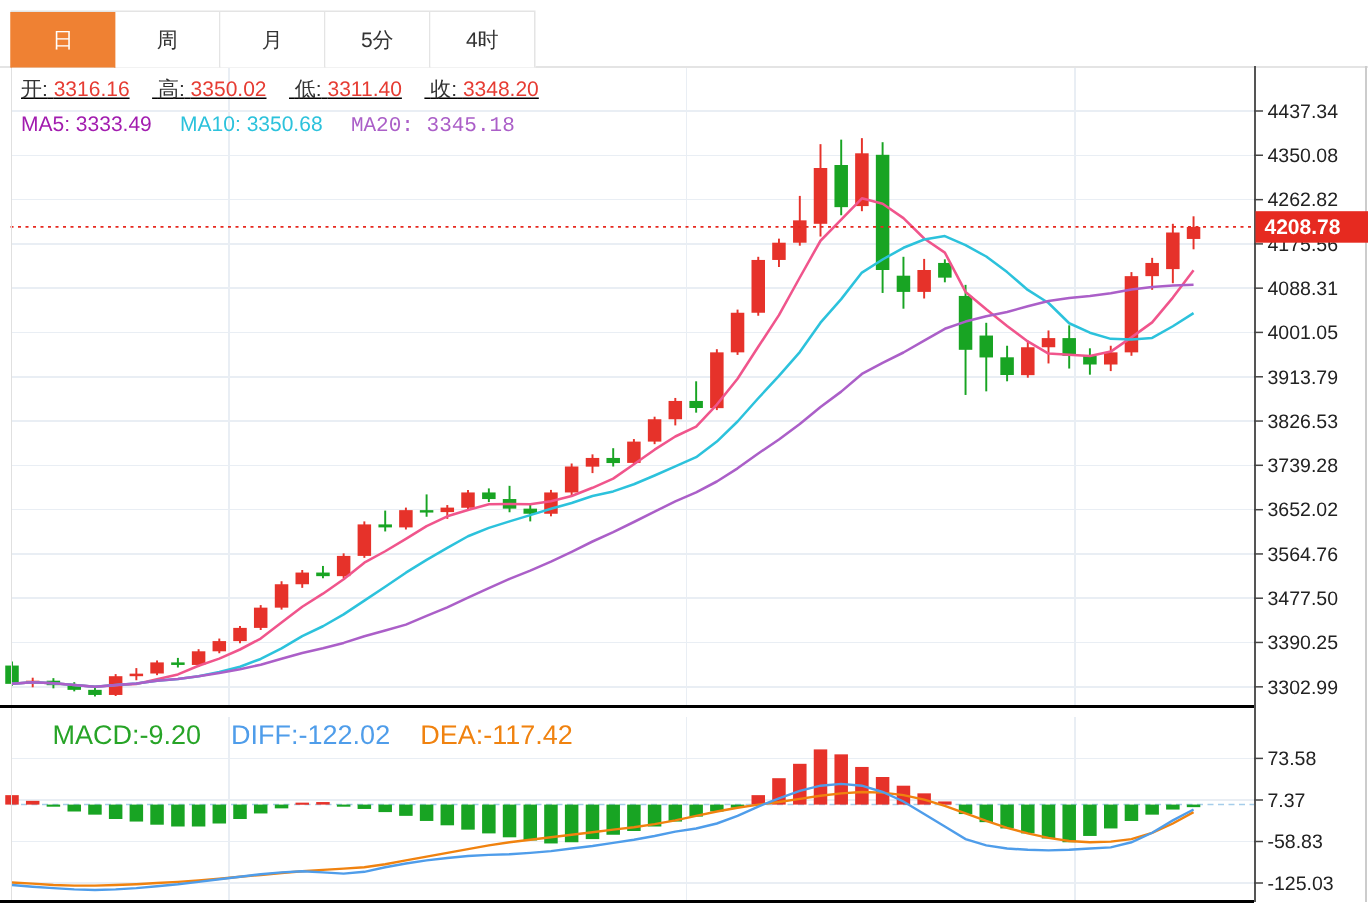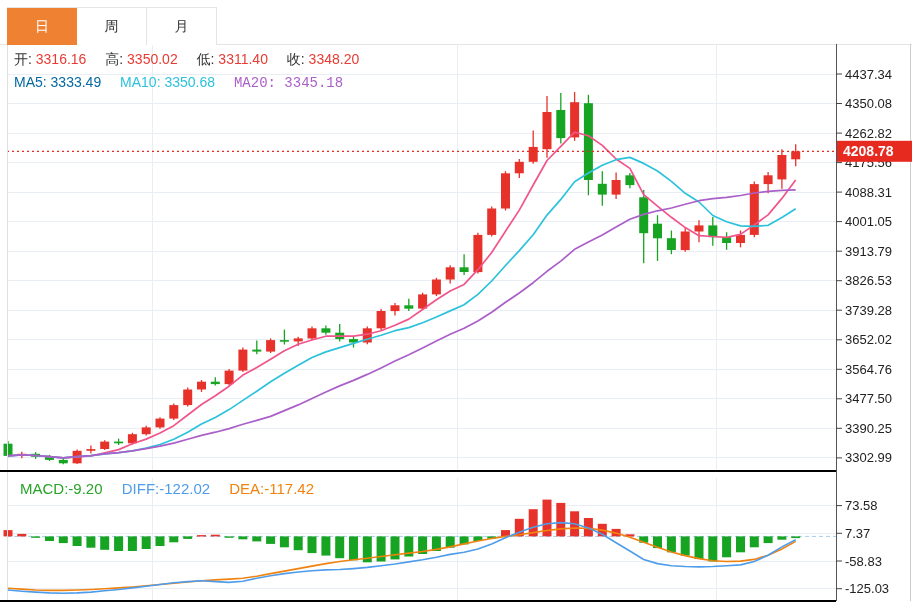--- a/index.html
+++ b/index.html
@@ -9,36 +9,38 @@
   .tabbar{position:absolute;left:7px;top:7px;height:37px;display:flex;z-index:5;
           border-top:1px solid #e4e4e4;}
   .tab{width:70px;height:37px;line-height:37px;text-align:center;font-size:14px;color:#333;
        background:#fff;border-right:1px solid #e4e4e4;cursor:pointer;box-sizing:border-box;}
   .tab:first-child{border-left:1px solid #e4e4e4;}
   .tab.active{background:#ef8133;color:#fff;border-color:#ef8133;}
   .inforow{position:absolute;z-index:4;font-size:14px;white-space:nowrap;}
   .inforow .pair{margin-right:15px;}
   .lbl{color:#333;}
   .val-red{color:#e63c33;}
-  .ma5{color:#0369a1;margin-top:8px;} .ma10{color:#2cc2dc;} .ma20{color:#ab5fc8;font-family:Liberation Mono, monospace;}
+  .ma5{color:#a21caf;margin-top:8px;} .ma10{color:#2cc2dc;} .ma20{color:#ab5fc8;font-family:Liberation Mono, monospace;}
   .macd-g{color:#27a427;} .diff-b{color:#4f9dea;} .dea-o{color:#f0820f;}
-  #info-ohlc{left:14px;top:51px;}
+  #info-ohlc{left:14px;top:51px;text-decoration:underline;}
   #info-ma{left:14px;top:74px;}
-  #info-macd{left:20px;top:480px;font-size:15px;}
+  #info-macd{left:35px;top:480px;font-size:18px;}
   svg text{font-family:"Liberation Sans","DejaVu Sans",sans-serif;}
 </style>
 </head>
 <body>
 
 <div class="screen">
 
   <div class="tabbar" id="tabbar">
       <div class="tab active">日</div>
       <div class="tab">周</div>
       <div class="tab">月</div>
+      <div class="tab">5分</div>
+      <div class="tab">4时</div>
     </div>
 
   <div class="inforow" id="info-ohlc">
     <span class="pair"><span class="lbl">开:</span> <span class="val-red">3316.16</span></span>
     <span class="pair"><span class="lbl">高:</span> <span class="val-red">3350.02</span></span>
     <span class="pair"><span class="lbl">低:</span> <span class="val-red">3311.40</span></span>
     <span class="pair"><span class="lbl">收:</span> <span class="val-red">3348.20</span></span>
   </div>
 
   <div class="inforow" id="info-ma">

